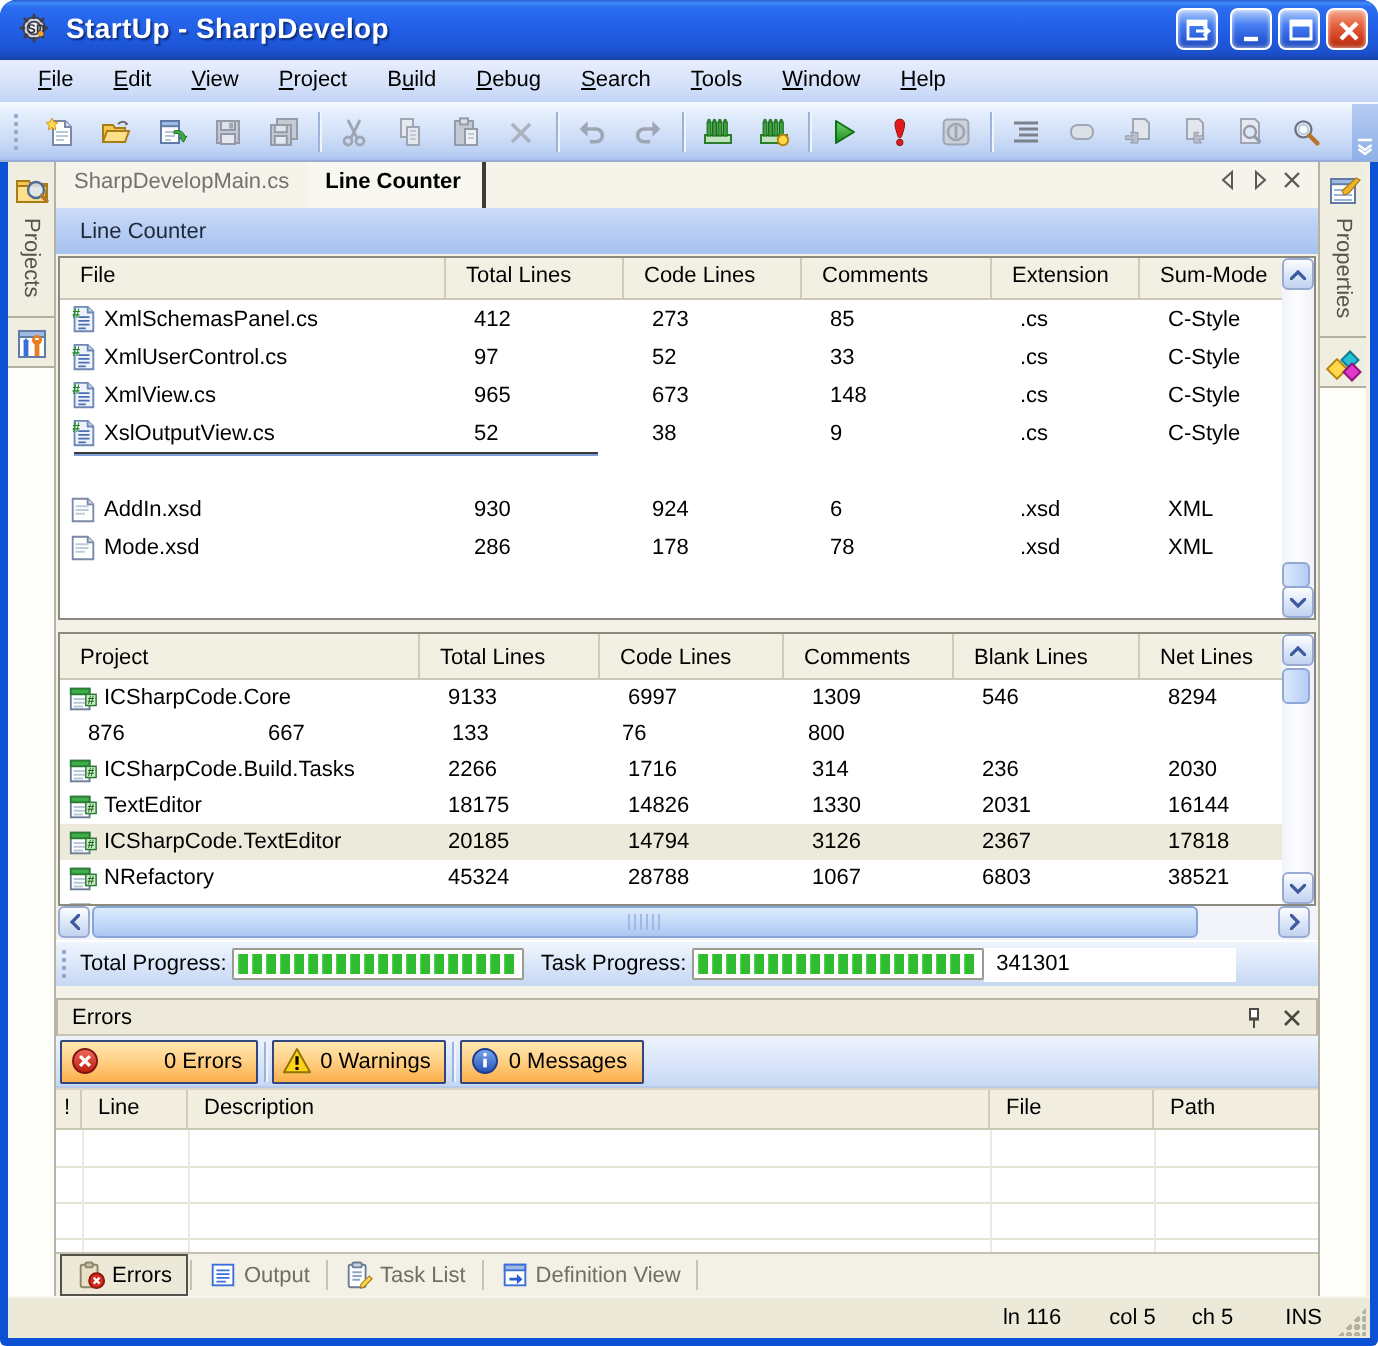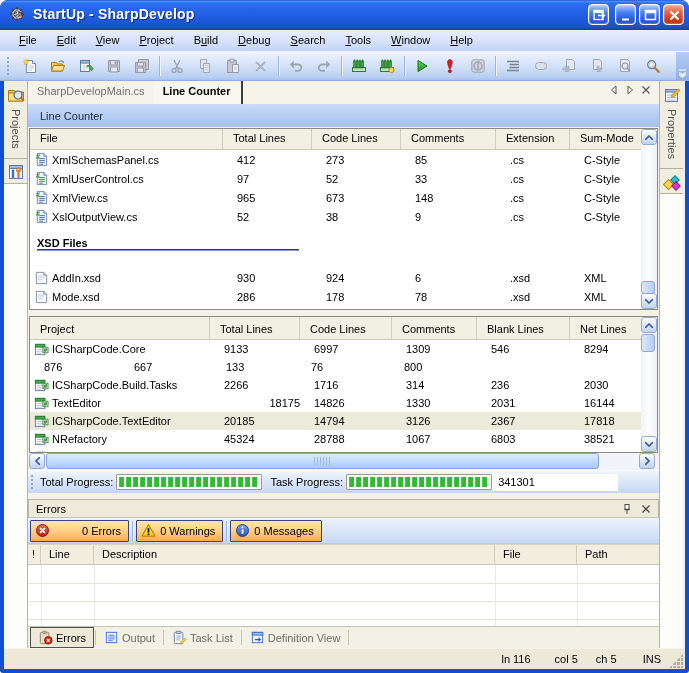--- a/index.html
+++ b/index.html
@@ -764,21 +764,20 @@
                 </svg>
               </span>
               <span>XslOutputView.cs</span>
             </div>
             <div class="cell" style="width: 89px;">52</div>
             <div class="cell" style="width: 89px;">38</div>
             <div class="cell" style="width: 95px;">9</div>
             <div class="cell" style="width: 74px;">.cs</div>
             <div class="cell" style="width: 75px;">C-Style</div>
           </div>
-          <div class="group-label" style="margin-top: 11px;">XSD Files</div>
           <div class="group-line" style="width: 262px;"></div>
           <div style="height: 17px;"></div>
           <div class="grow" style="height: 19px;">
             <div class="cell first" style="width: 193px;">
               <span style="display: inline-flex;">
                 <svg width="15" height="15">
                   <use href="#sym-xsd-file-icon"></use>
                 </svg>
               </span>
               <span>AddIn.xsd</span>
@@ -868,21 +867,21 @@
           </div>
           <div class="grow" style="height: 18px;">
             <div class="cell first" style="width: 180px;">
               <span style="display: inline-flex;">
                 <svg width="15" height="15">
                   <use href="#sym-project-icon"></use>
                 </svg>
               </span>
               <span>TextEditor</span>
             </div>
-            <div class="cell" style="width: 90px; text-align: right;">18175</div>
+            <div class="cell" style="width: 90px;">18175</div>
             <div class="cell" style="width: 92px;">14826</div>
             <div class="cell" style="width: 85px;">1330</div>
             <div class="cell" style="width: 93px;">2031</div>
             <div class="cell" style="width: 74px;">16144</div>
           </div>
           <div class="grow hl" style="height: 18px;">
             <div class="cell first" style="width: 180px;">
               <span style="display: inline-flex;">
                 <svg width="15" height="15">
                   <use href="#sym-project-icon"></use>

